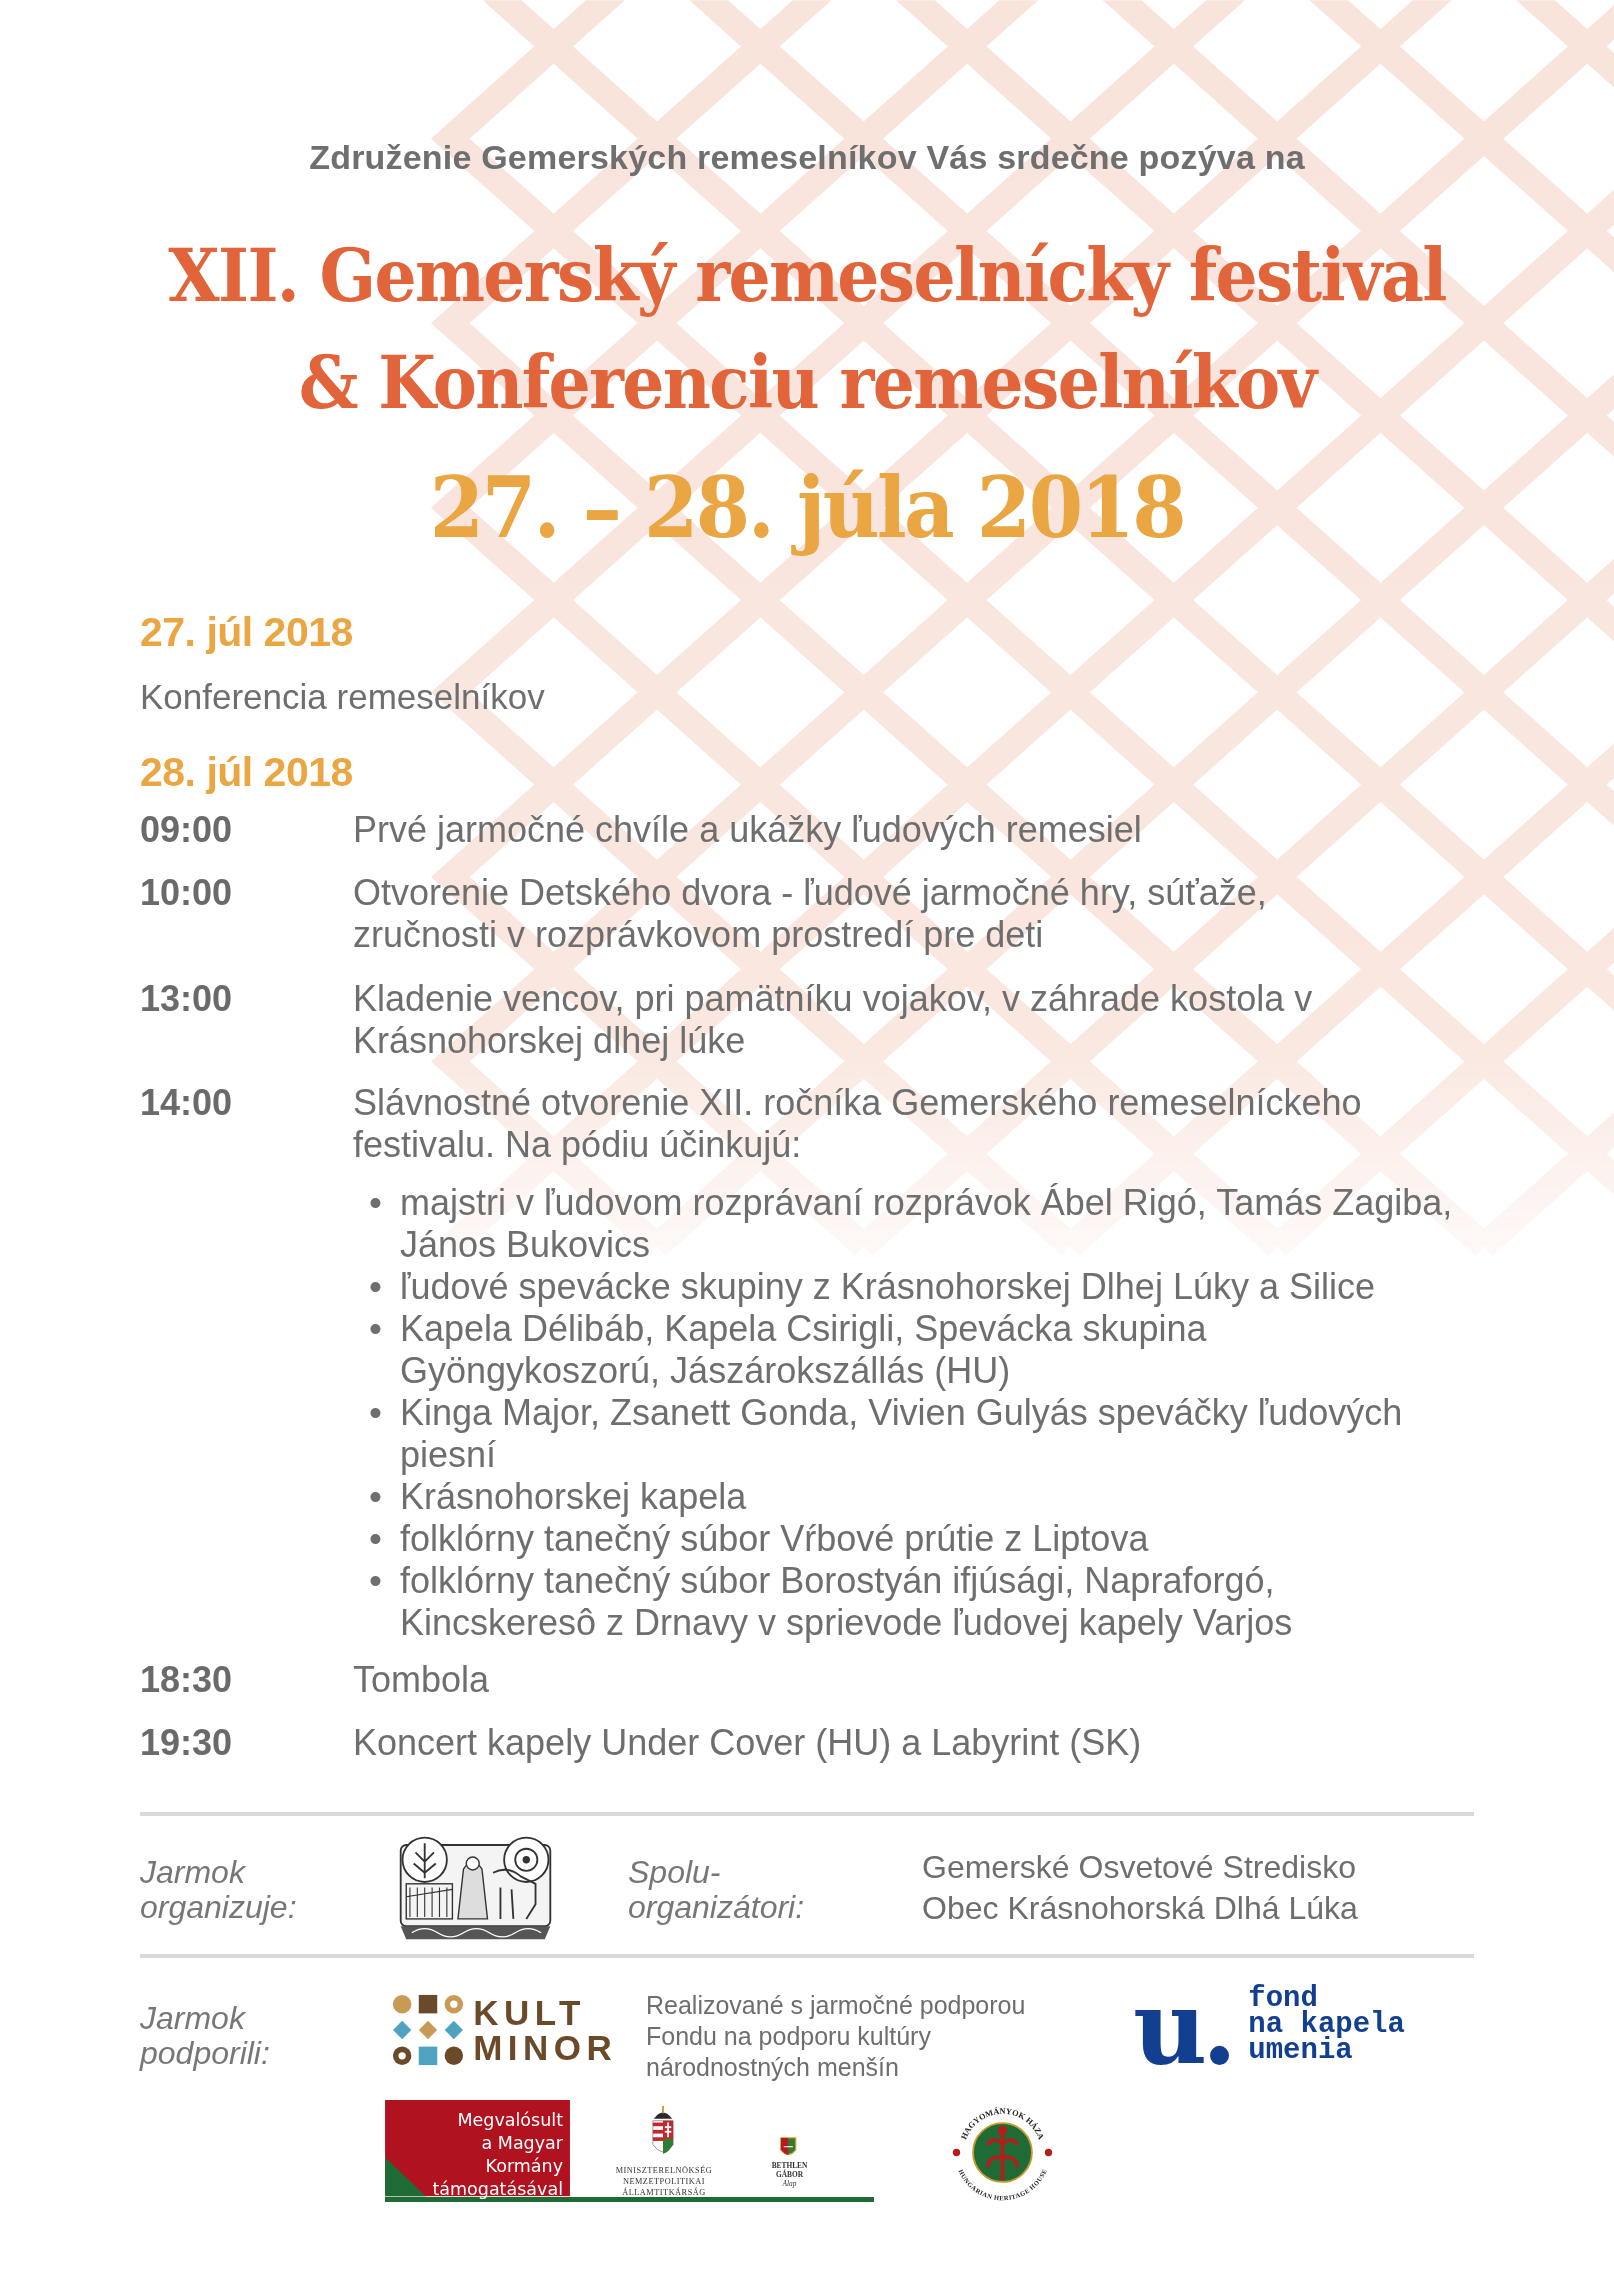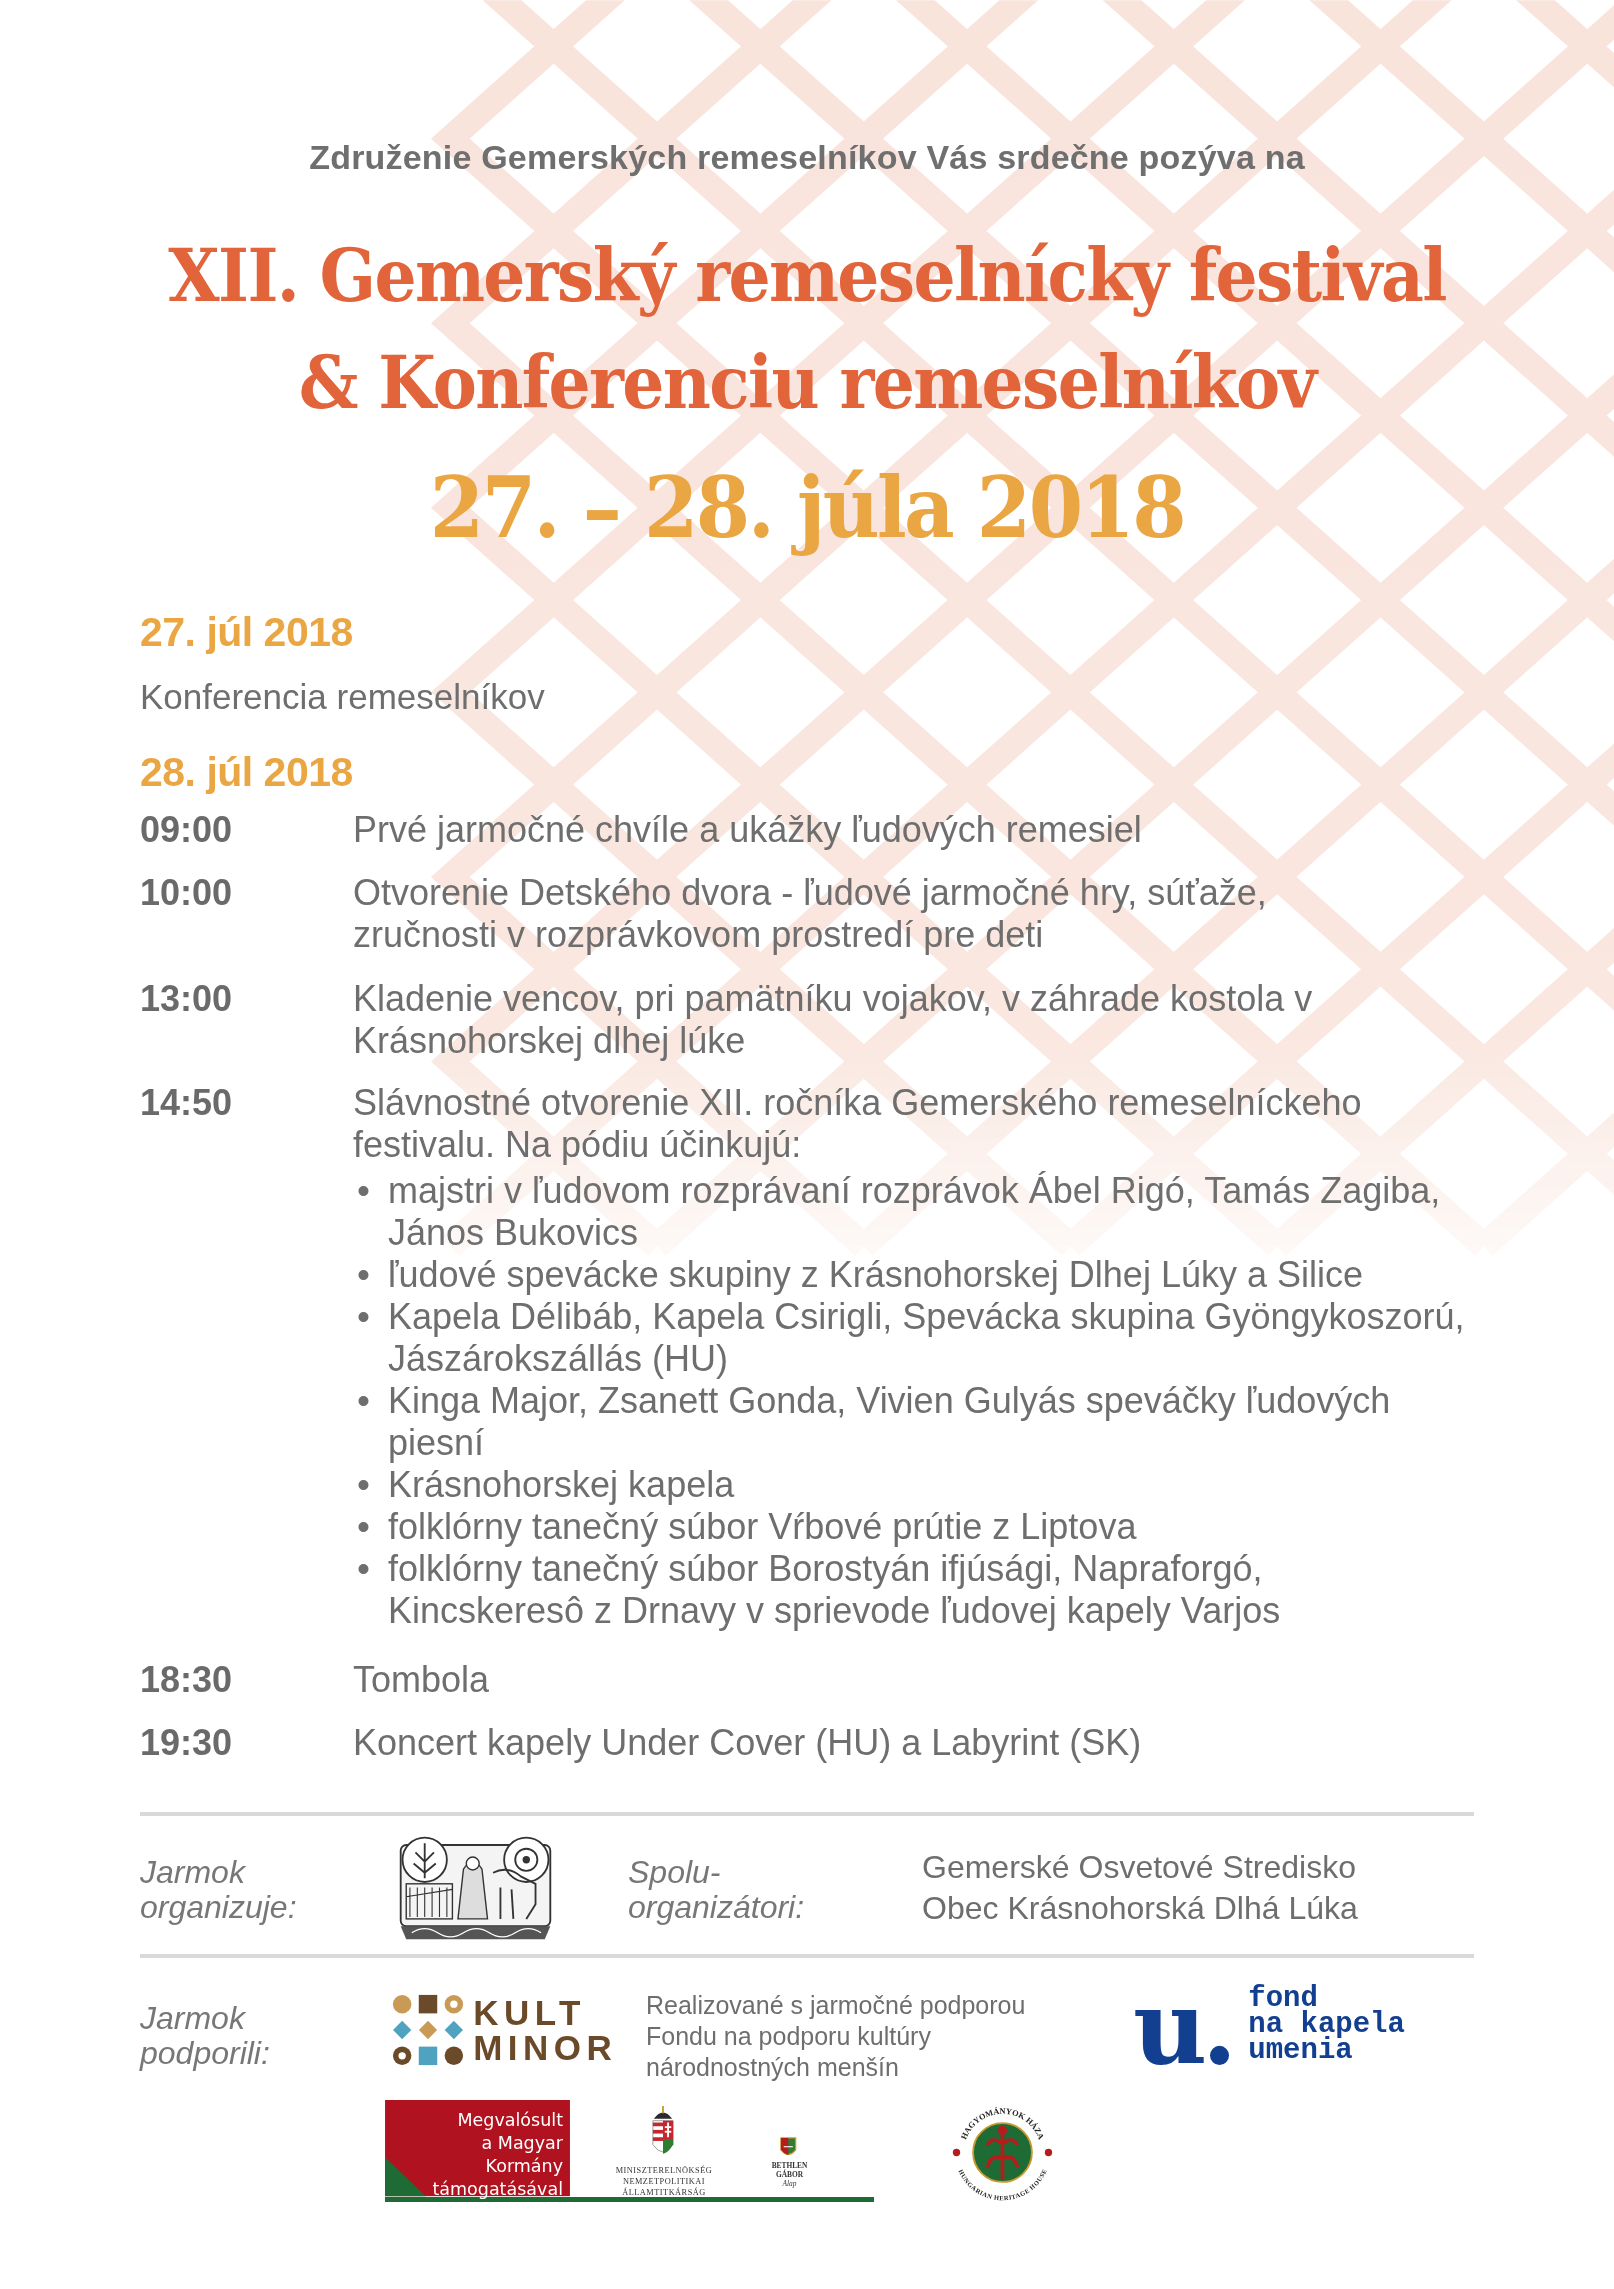--- a/index.html
+++ b/index.html
@@ -9,21 +9,21 @@
   .intro { left: 0; width: 1614px; top: 138px; text-align: center; font-size: 34px; font-weight: bold; color: #6f6f6f; letter-spacing: 0.2px; }
   .title { left: 0; width: 1614px; text-align: center; font-family: "DejaVu Serif", serif; font-weight: bold; color: #e2643a; font-size: 72px; letter-spacing: -1.8px; transform: scaleX(0.92); }
   .title1 { top: 233px; }
   .title2 { top: 340px; }
   .dates { left: 0; width: 1614px; top: 457px; text-align: center; font-family: "DejaVu Serif", serif; font-weight: bold; color: #e9a642; font-size: 85px; letter-spacing: -2.8px; transform: scaleX(0.92); }
   .day-heading { left: 140px; font-size: 41px; font-weight: bold; color: #e9a642; letter-spacing: -0.5px; }
   .plain-line { left: 140px; font-size: 35px; color: #6e6e6e; }
   .sched-row { left: 140px; width: 1338px; display: flex; gap: 8px; }
   .sched-time { width: 205px; flex: none; font-size: 36px; font-weight: bold; color: #6a6a6a; line-height: 42px; }
   .sched-text { flex: 1; font-size: 36px; color: #6e6e6e; line-height: 42px; }
-  .bullet-list { margin: 4px; padding: 0; list-style: none; }
+  .bullet-list { margin: 16px; padding: 0; list-style: none; }
   .bullet-list li { position: relative; padding-left: 31px; }
   .bullet-list li::before { content: "•"; position: absolute; left: 0; top: 0; font-size: 37px; color: #6e6e6e; }
   .divider { left: 140px; width: 1334px; height: 3.7px; background: #d9d9d9; }
   .footer-label { font-size: 32px; font-style: italic; color: #777; line-height: 35px; }
   .footer-text { font-size: 32px; color: #6e6e6e; line-height: 41px; }
   .small-text { font-size: 25px; color: #6e6e6e; line-height: 31px; }
 </style>
 </head>
 <body>
 
@@ -70,21 +70,21 @@
 </div>
 <div class="abs sched-row" style="top:872px;">
   <div class="sched-time">10:00</div>
   <div class="sched-text" style="max-width:1061px;">Otvorenie Detského dvora - ľudové jarmočné hry, súťaže, zručnosti v rozprávkovom prostredí pre deti</div>
 </div>
 <div class="abs sched-row" style="top:978px;">
   <div class="sched-time">13:00</div>
   <div class="sched-text" style="max-width:1080px;">Kladenie vencov, pri pamätníku vojakov, v záhrade kostola v Krásnohorskej dlhej lúke</div>
 </div>
 <div class="abs sched-row" style="top:1082px;">
-  <div class="sched-time">14:50</div>
+  <div class="sched-time">14:00</div>
   <div class="sched-text" style="max-width:1117px;">
     <div>Slávnostné otvorenie XII. ročníka Gemerského remeselníckeho festivalu. Na pódiu účinkujú:</div>
     <ul class="bullet-list">
       <li>majstri v ľudovom rozprávaní rozprávok Ábel Rigó, Tamás Zagiba, János Bukovics</li>
       <li>ľudové spevácke skupiny z Krásnohorskej Dlhej Lúky a Silice</li>
       <li>Kapela Délibáb, Kapela Csirigli, Spevácka skupina Gyöngykoszorú, Jászárokszállás (HU)</li>
       <li>Kinga Major, Zsanett Gonda, Vivien Gulyás speváčky ľudových piesní</li>
       <li>Krásnohorskej kapela</li>
       <li>folklórny tanečný súbor Vŕbové prútie z Liptova</li>
       <li>folklórny tanečný súbor Borostyán ifjúsági, Napraforgó, Kincskeresô z Drnavy v sprievode ľudovej kapely Varjos</li>

